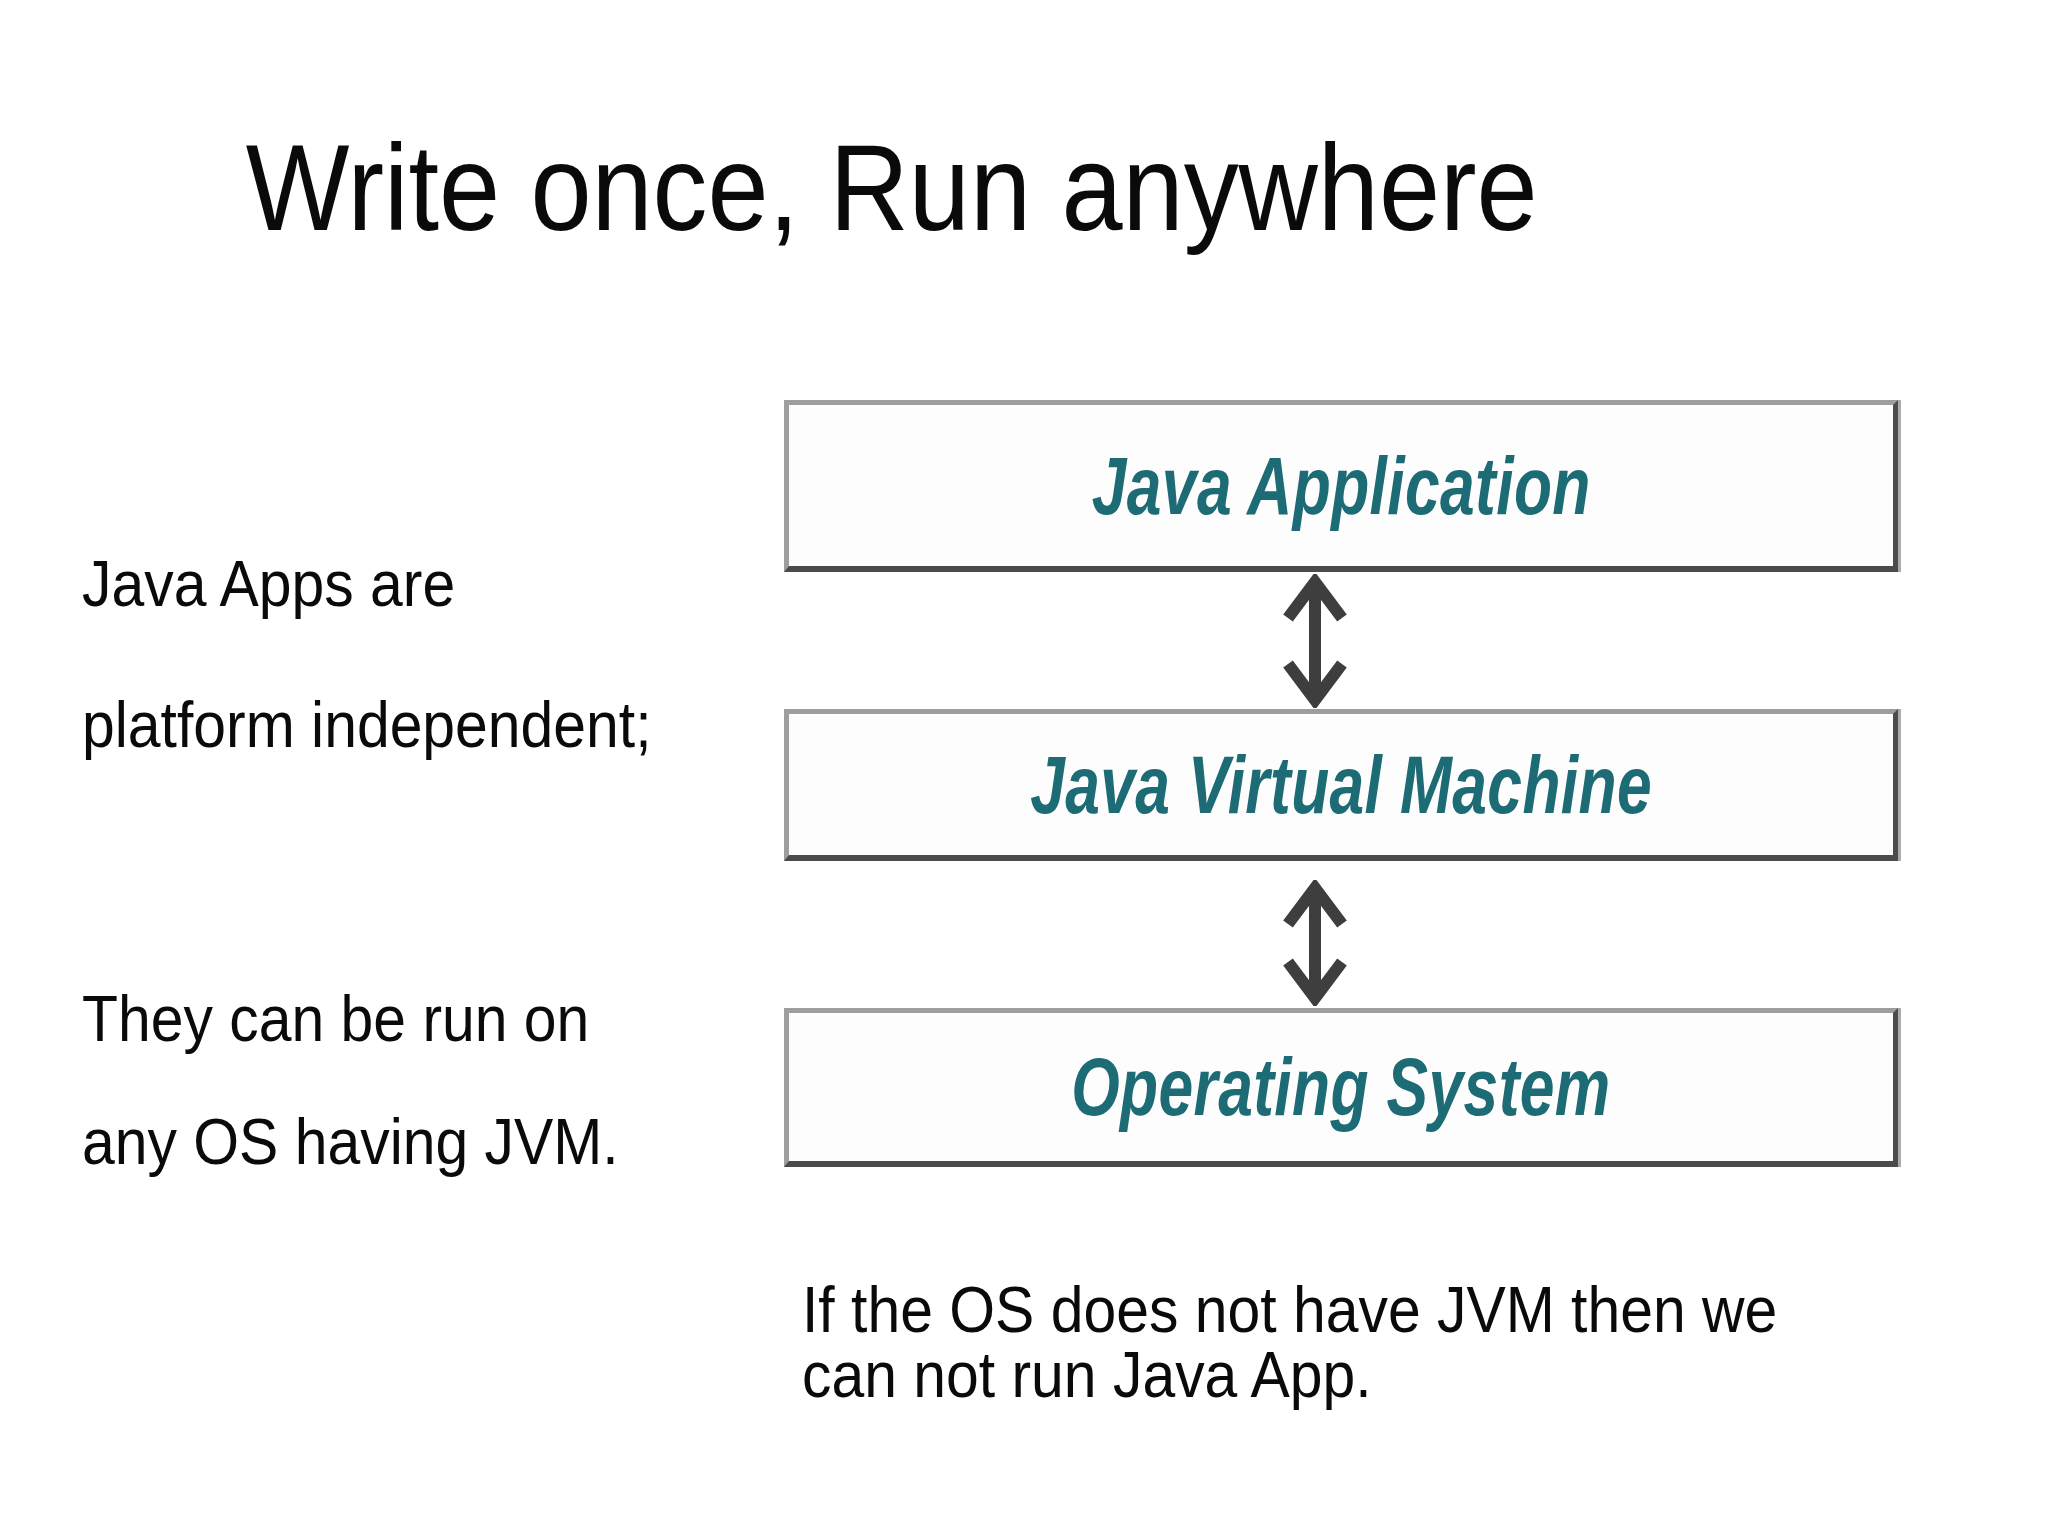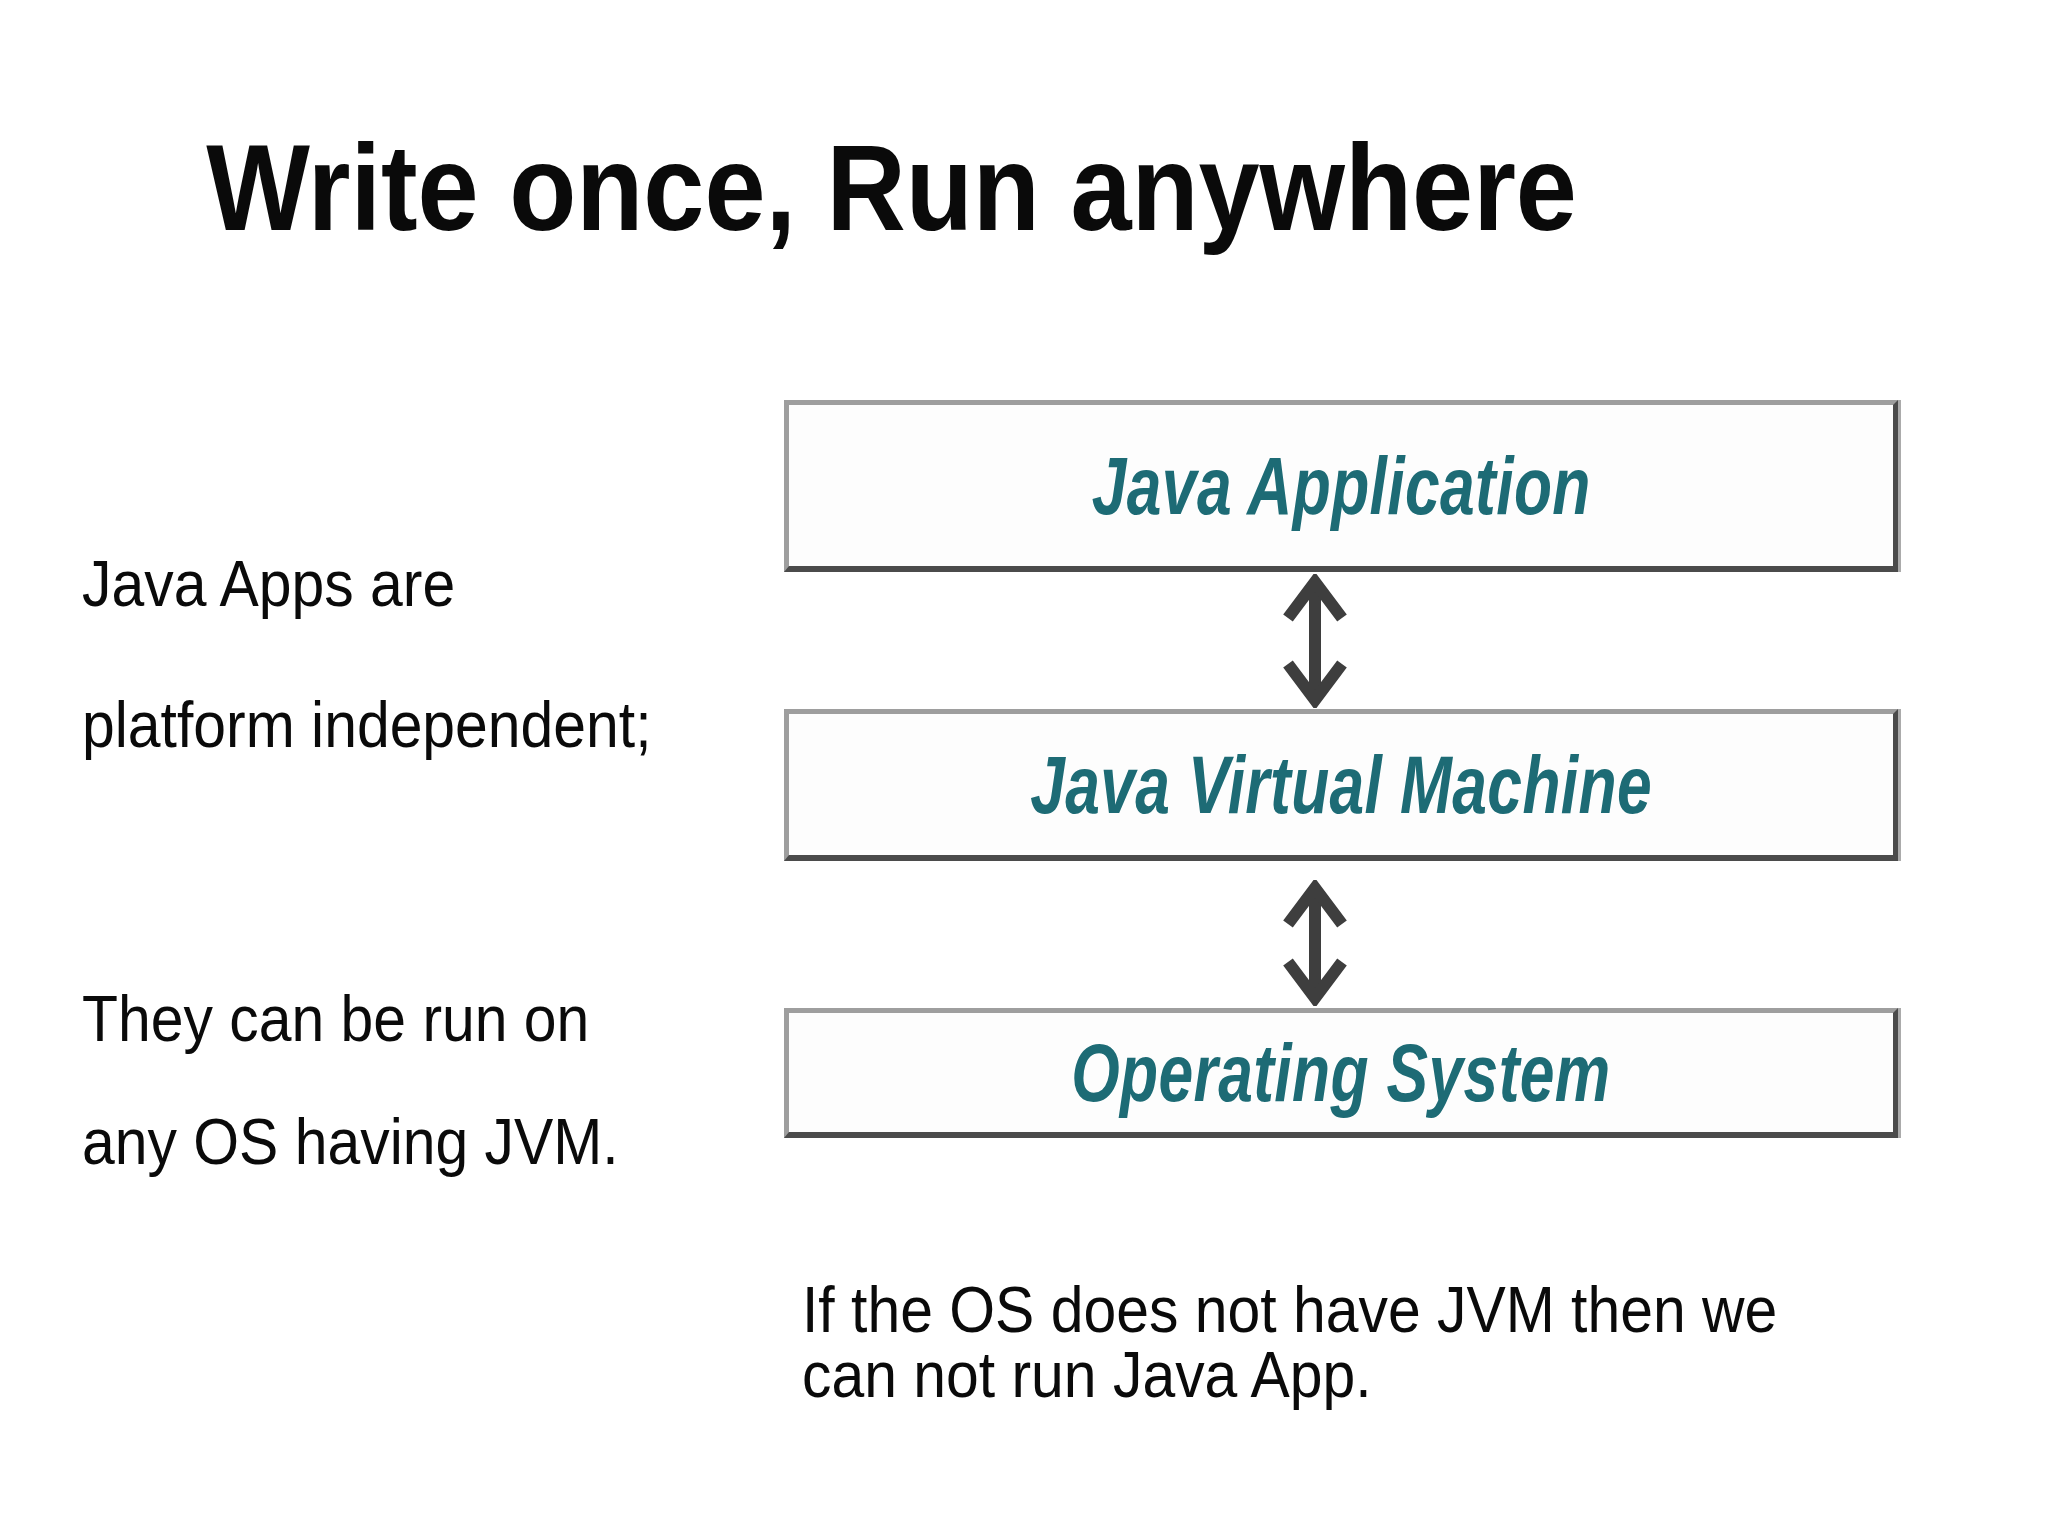--- a/index.html
+++ b/index.html
@@ -17,21 +17,21 @@
     width: 2048px; height: 1535px;
     position: relative; overflow: hidden;
     font-family: "Liberation Sans", sans-serif;
     color: var(--text);
   }
 
   
   .title {
     position: absolute; top: 118px; left: 0; width: 1784px;
     display: flex; justify-content: center;
-    font-size: 122px; font-weight: 700; color: var(--text);
+    font-size: 122px; font-weight: 400; color: var(--text);
   }
   .title .cx {
     transform: scaleX(0.90); transform-origin: center;
     white-space: nowrap;
   }
 
   
   .note {
     position: absolute; left: 82px;
     font-size: 64px; color: var(--text);
@@ -49,21 +49,21 @@
     box-sizing: border-box;
     background: var(--box-fill);
     border: 5px solid;
     border-color: var(--box-border-light) var(--box-border-dark) var(--box-border-dark) var(--box-border-light);
     border-bottom-width: 6px;
     box-shadow: 3px 0 0 #ababab;
     display: flex; align-items: center; justify-content: center;
   }
   .box1 { top: 400px;  height: 172px; }
   .box2 { top: 709px;  height: 152px; }
-  .box3 { top: 1008px; height: 130px; }
+  .box3 { top: 1008px; height: 159px; }
 
   .layer-label {
     font-size: 82px; font-weight: 700; font-style: italic;
     color: var(--accent-teal);
     transform: scaleX(0.76); transform-origin: center;
     white-space: nowrap;
     letter-spacing: 0.5px;
   }
 
   

